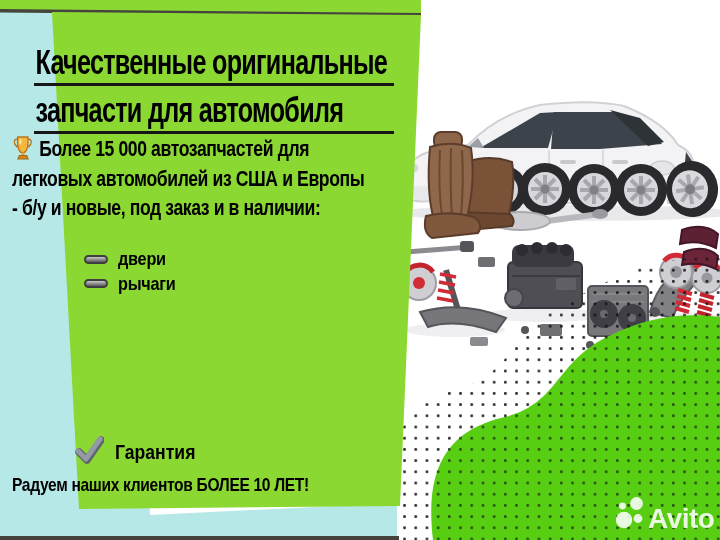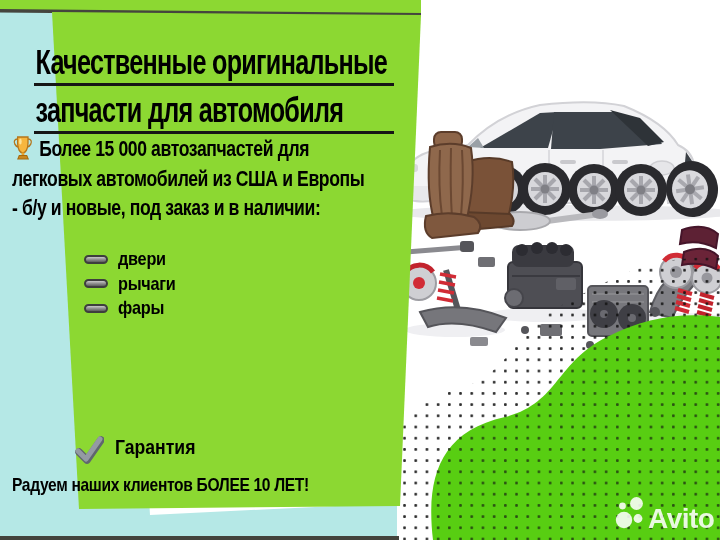--- a/index.html
+++ b/index.html
@@ -39,21 +39,21 @@
   .trophy{display:inline-block;vertical-align:-5px;margin-right:7px;}
 
   .parts-list{position:absolute;left:68px;top:231px;margin:16px;padding:0;list-style:none;}
   .parts-list li{display:flex;align-items:center;height:24.6px;}
   .bullet{flex:0 0 auto;width:24px;height:9px;margin-right:10px;border:2px solid #3e3e3e;
       border-radius:5px;box-sizing:border-box;
       background:linear-gradient(180deg,#c9c9c9,#909090 50%,#5d5d5d);}
   .parts-list .item-label{font-size:18.5px;font-weight:bold;letter-spacing:-.3px;
       transform:scaleX(.88);transform-origin:0 50%;white-space:nowrap;}
 
-  .guarantee{position:absolute;left:74px;top:436px;display:flex;align-items:flex-start;}
+  .guarantee{position:absolute;left:74px;top:436px;display:flex;align-items:flex-end;}
   .guarantee .g-label{font-size:20px;font-weight:bold;margin-left:11px;
       transform:scaleX(.88);transform-origin:0 50%;}
 
   .footer-line{position:absolute;left:12px;top:474px;font-size:19px;font-weight:bold;
       letter-spacing:-.4px;white-space:nowrap;transform:scaleX(.82);transform-origin:0 0;}
 </style>
 </head>
 <body>
 
 <div class="stage">
@@ -283,24 +283,20 @@
 
       <ul class="parts-list">
         <li>
             <span class="bullet"></span>
             <span class="item-label">двери</span>
           </li>
         <li>
             <span class="bullet"></span>
             <span class="item-label">рычаги</span>
           </li>
-        <li>
-            <span class="bullet"></span>
-            <span class="item-label">фары</span>
-          </li>
       </ul>
 
       <div class="guarantee">
         <svg width="30" height="28" viewBox="0 0 30 28">
           <path d="M5,16 L13,24 L27,4" fill="none" stroke="#60666e" stroke-width="7.5" stroke-linecap="round" stroke-linejoin="round"></path>
           <path d="M4,15 L12,23 L26,3" fill="none" stroke="#949aa3" stroke-width="5" stroke-linecap="round" stroke-linejoin="round"></path>
         </svg>
         <span class="g-label">Гарантия</span>
       </div>
 

